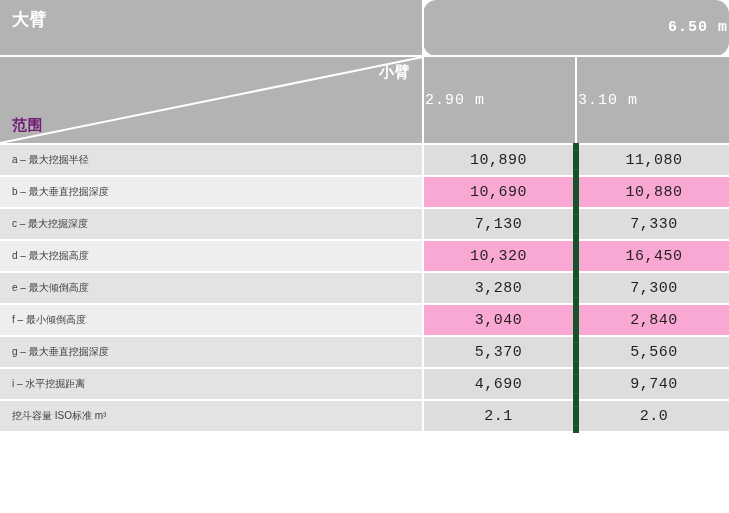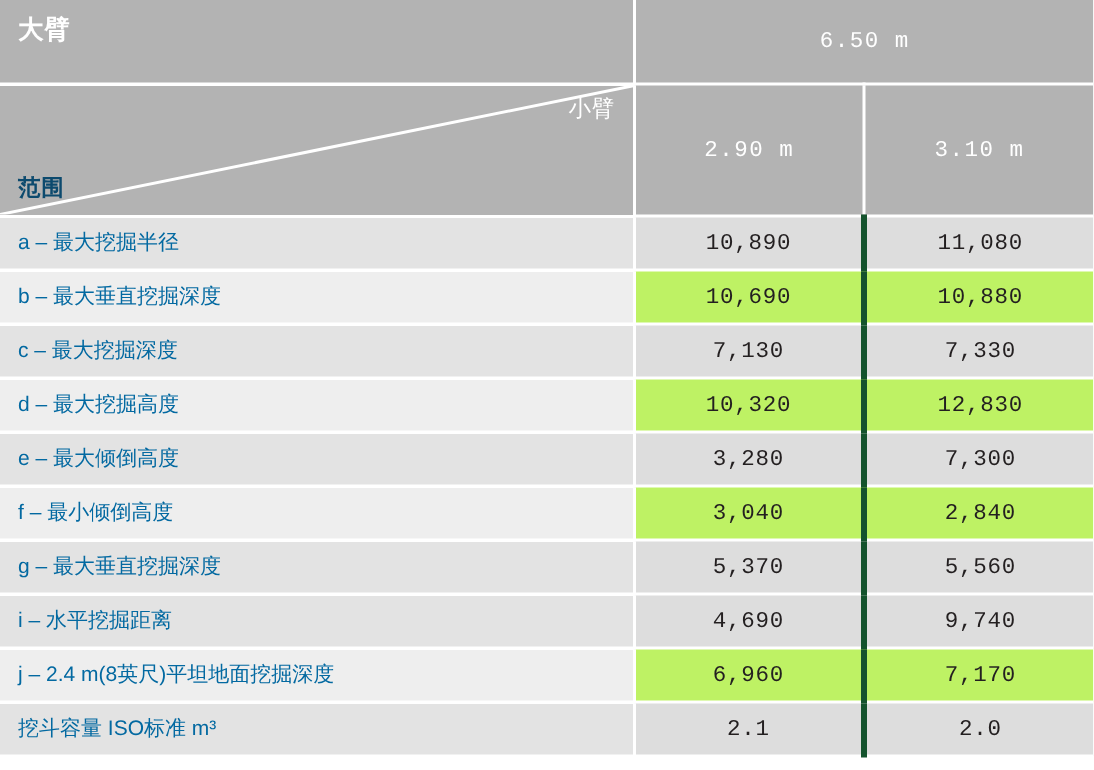--- a/index.html
+++ b/index.html
@@ -37,93 +37,93 @@
     vertical-align: top;
     border-right: 2px solid #ffffff;
     border-bottom: 2px solid #ffffff;
     height: 22px;
     letter-spacing: 0.5px;
   }
   .hdr-boom-val {
     background: #b3b3b3;
     color: #ffffff;
     font-size: 15px;
-    font-weight: normal;
-    text-align: center;
+    font-weight: bold;
+    text-align: right;
     vertical-align: middle;
     border-bottom: 2px solid #ffffff;
     letter-spacing: 1px;
     font-family: "Liberation Mono", monospace;
+    border-radius: 14px;
   }
   .hdr-diag {
     background: #b3b3b3;
     position: relative;
     padding: 0;
     height: 86px;
     border-right: 2px solid #ffffff;
     border-bottom: 2px solid #ffffff;
     vertical-align: top;
   }
   .hdr-diag .diag-line {
     position: absolute;
     left: 0; top: 0; right: 0; bottom: 0;
   }
   .hdr-diag .arm-label {
     position: absolute;
     right: 12px;
     top: 6px;
     color: #ffffff;
     font-size: 15px;
-    font-weight: normal;
+    font-weight: bold;
     letter-spacing: 0.5px;
   }
   .hdr-diag .range-label {
     position: absolute;
     left: 12px;
     bottom: 8px;
-    color: #0c4a6e;
+    color: #701a75;
     font-size: 15px;
     font-weight: bold;
     letter-spacing: 0.5px;
   }
   .hdr-arm-val {
     background: #b3b3b3;
     color: #ffffff;
-    text-align: center;
     vertical-align: middle;
     font-size: 15px;
     border-bottom: 2px solid #ffffff;
     letter-spacing: 1px;
     font-family: "Liberation Mono", monospace;
   }
   .sep-col { border-right: 2px solid #ffffff; }
 
   
   td.row-label {
     padding: 8px 10px 8px 12px;
-    font-size: 14px;
-    color: #0369a1;
+    font-size: 10px;
+    color: #404040;
     border-right: 2px solid #ffffff;
     border-bottom: 2px solid #ffffff;
     white-space: nowrap;
     overflow: hidden;
   }
   td.row-val {
     text-align: center;
     font-size: 15px;
     color: #231f20;
     border-bottom: 2px solid #ffffff;
     font-family: "Liberation Mono", monospace;
     letter-spacing: 0.5px;
   }
   tr.odd td.row-label { background: #e3e3e3; }
   tr.odd td.row-val   { background: #dddddd; }
   tr.even td.row-label { background: #eeeeee; }
-  tr.even td.row-val   { background: #bef264; }
-  td.row-val.sep { border-right: 4px solid #14532d; margin-left: 12px; }
+  tr.even td.row-val   { background: #f9a8d4; }
+  td.row-val.sep { border-right: 6px solid #14532d; margin-left: 12px; }
 </style>
 </head>
 <body>
 
 <div class="spec-table-wrap">
   <table class="spec-table">
     <colgroup>
       <col class="c-label">
       <col class="c-val">
       <col class="c-val">
@@ -157,21 +157,21 @@
         <td class="row-val">10,880</td>
       </tr>
       <tr class="odd">
         <td class="row-label">c – 最大挖掘深度</td>
         <td class="row-val sep">7,130</td>
         <td class="row-val">7,330</td>
       </tr>
       <tr class="even">
         <td class="row-label">d – 最大挖掘高度</td>
         <td class="row-val sep">10,320</td>
-        <td class="row-val">12,830</td>
+        <td class="row-val">16,450</td>
       </tr>
       <tr class="odd">
         <td class="row-label">e – 最大倾倒高度</td>
         <td class="row-val sep">3,280</td>
         <td class="row-val">7,300</td>
       </tr>
       <tr class="even">
         <td class="row-label">f – 最小倾倒高度</td>
         <td class="row-val sep">3,040</td>
         <td class="row-val">2,840</td>
@@ -179,25 +179,20 @@
       <tr class="odd">
         <td class="row-label">g – 最大垂直挖掘深度</td>
         <td class="row-val sep">5,370</td>
         <td class="row-val">5,560</td>
       </tr>
       <tr class="odd">
         <td class="row-label">i – 水平挖掘距离</td>
         <td class="row-val sep">4,690</td>
         <td class="row-val">9,740</td>
       </tr>
-      <tr class="even">
-        <td class="row-label">j – 2.4 m(8英尺)平坦地面挖掘深度</td>
-        <td class="row-val sep">6,960</td>
-        <td class="row-val">7,170</td>
-      </tr>
       <tr class="odd">
         <td class="row-label">挖斗容量 ISO标准  m³</td>
         <td class="row-val sep">2.1</td>
         <td class="row-val">2.0</td>
       </tr>
     </tbody>
   </table>
 </div>
 
 </body></html>

